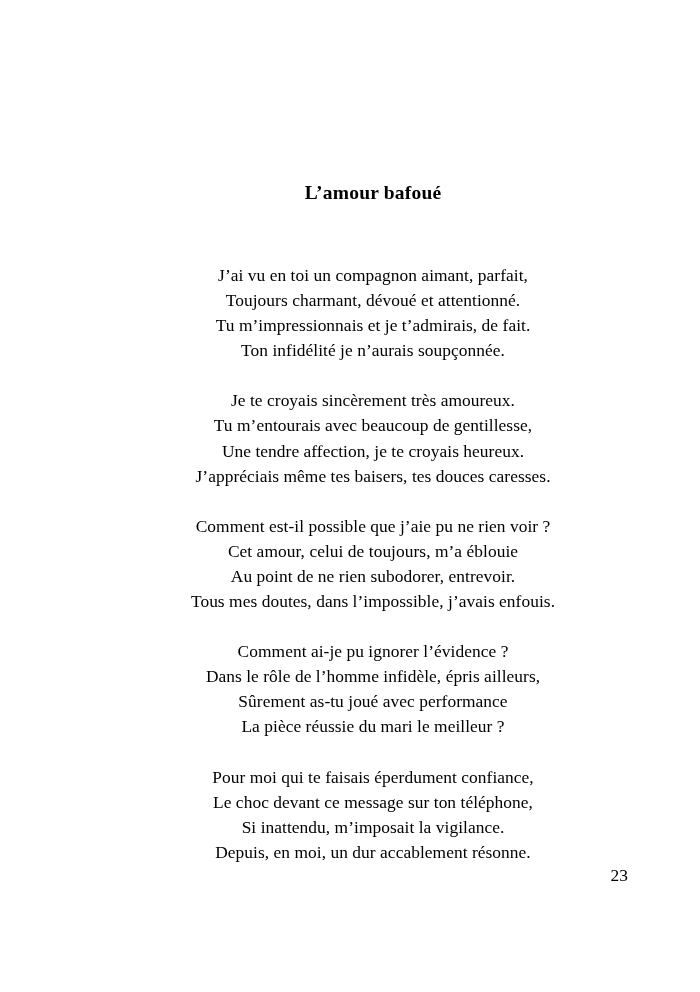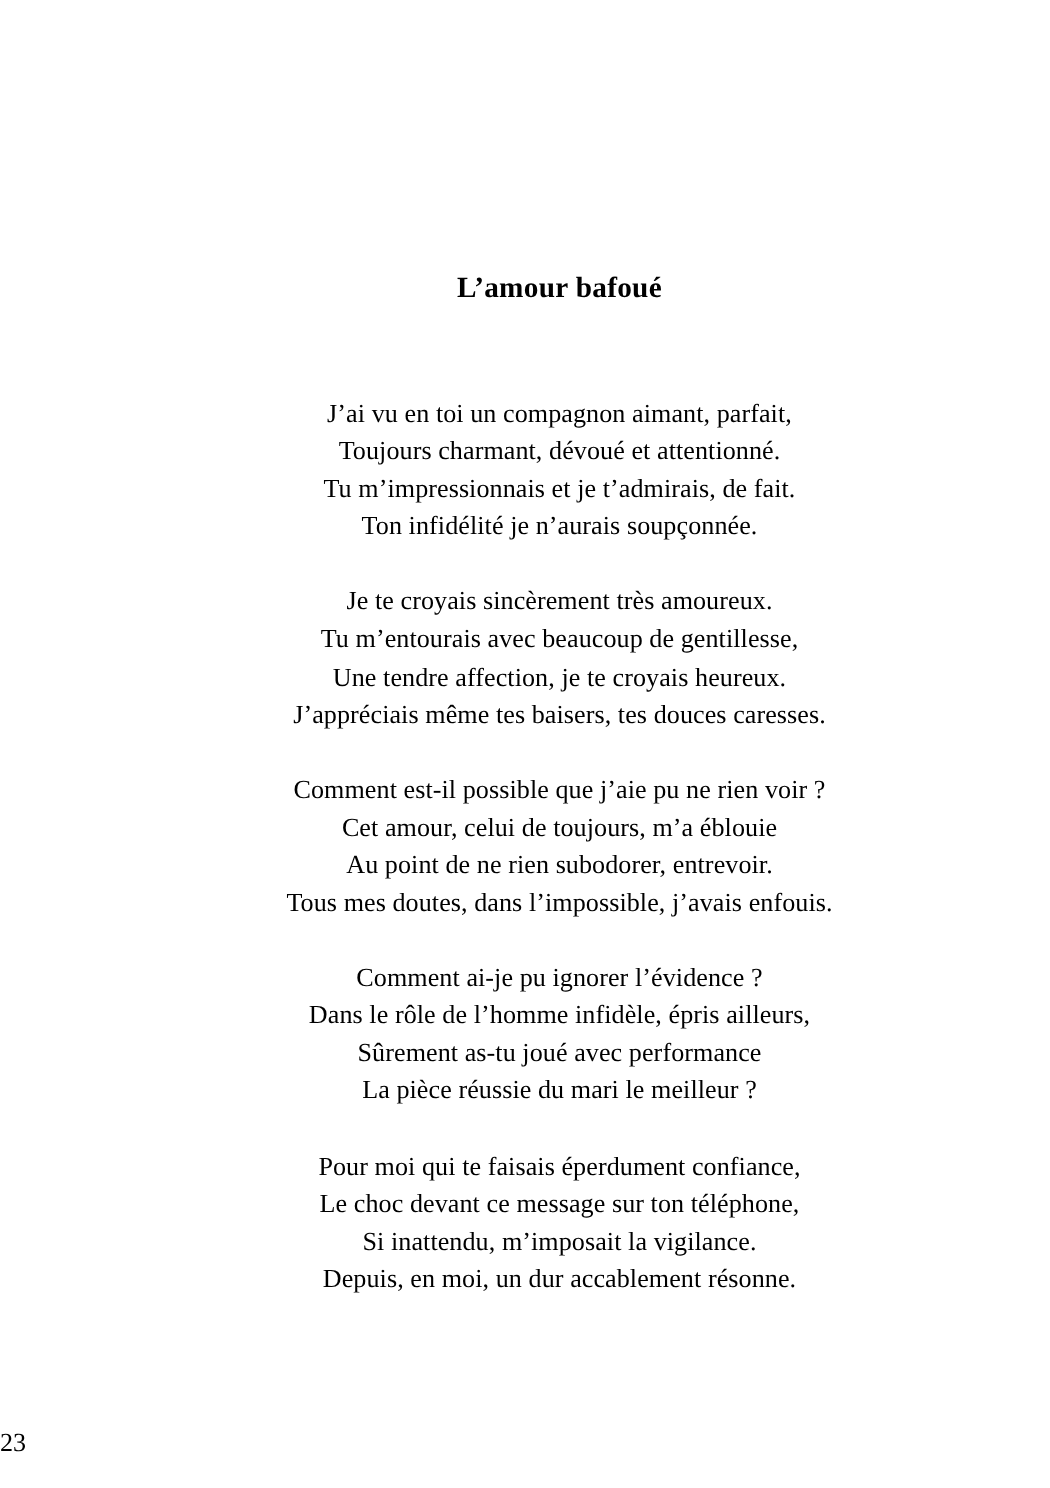--- a/index.html
+++ b/index.html
@@ -53,23 +53,24 @@
   .verse-line {
     display: block;
     font-size: 17.4px;
     line-height: 25.1px;
     white-space: nowrap;
     letter-spacing: 0.05px;
   }
 
   .page-number {
     position: absolute;
-    top: 953px;
+    top: 867px;
     left: 0;
     width: 628px;
+    text-align: right;
     font-size: 17.4px;
     line-height: 1;
   }
 </style>
 </head>
 <body>
 
 <div class="page">
 
   <h1 class="poem-title">L’amour bafoué</h1>

